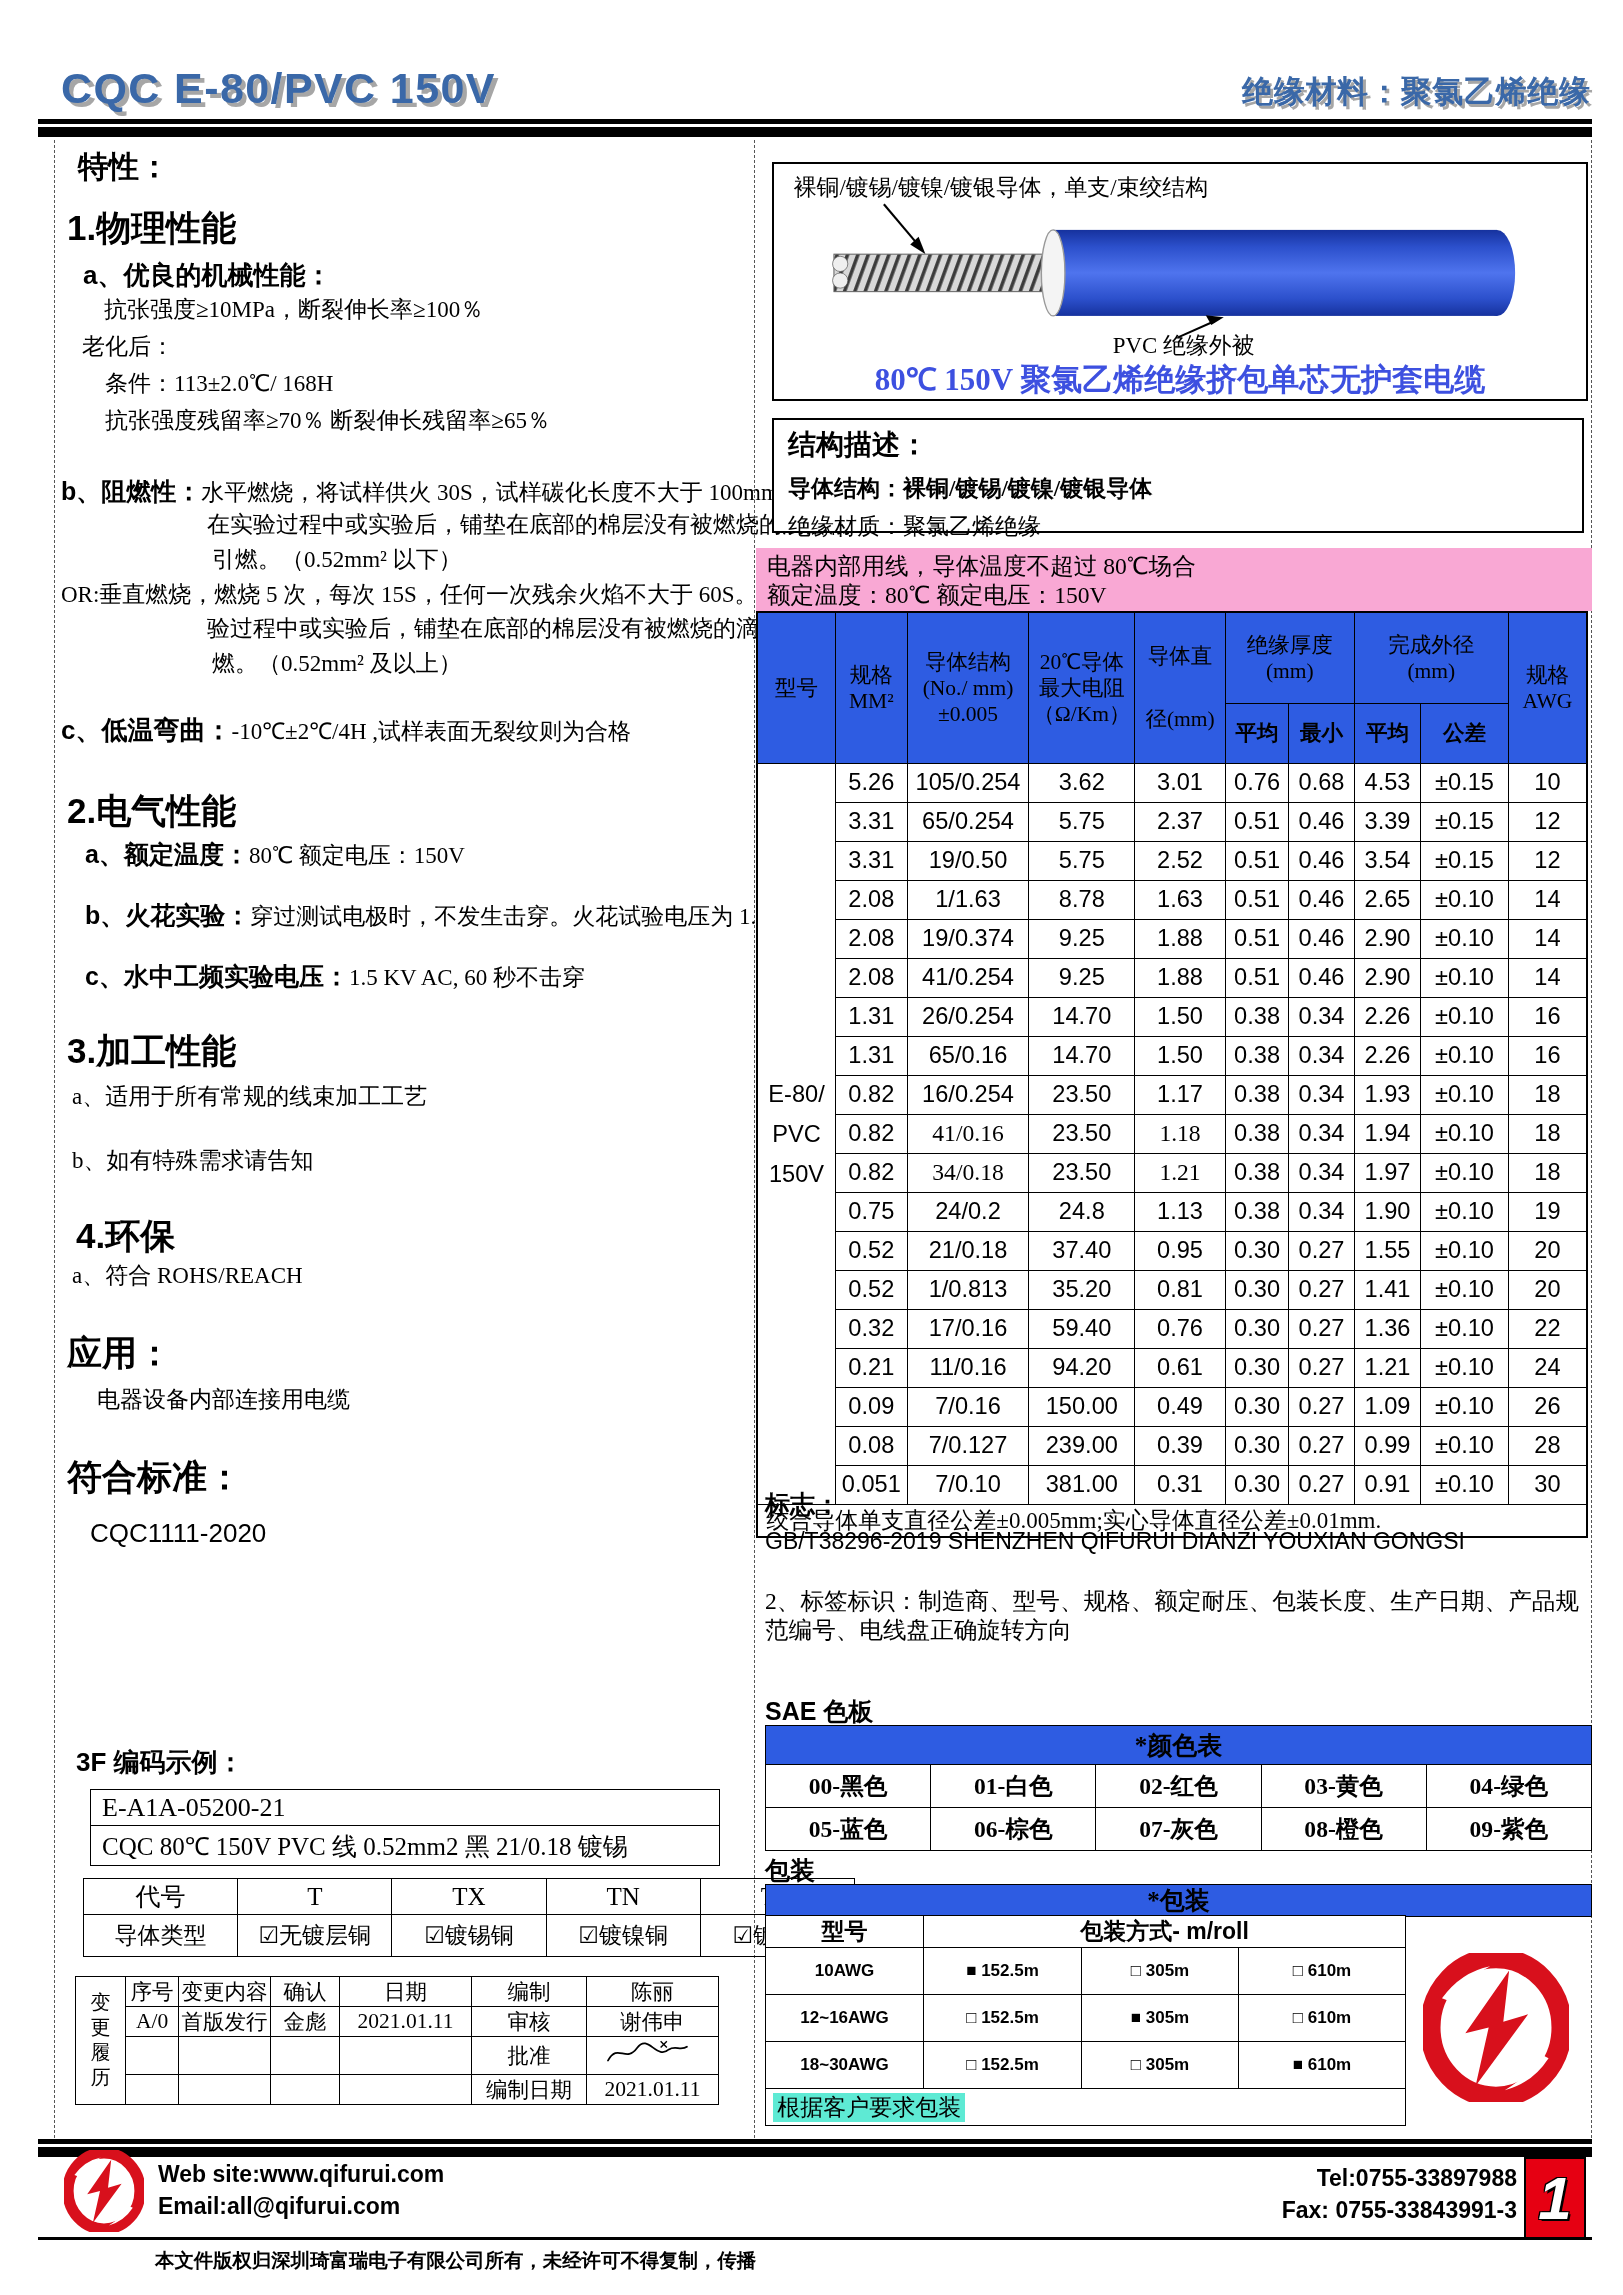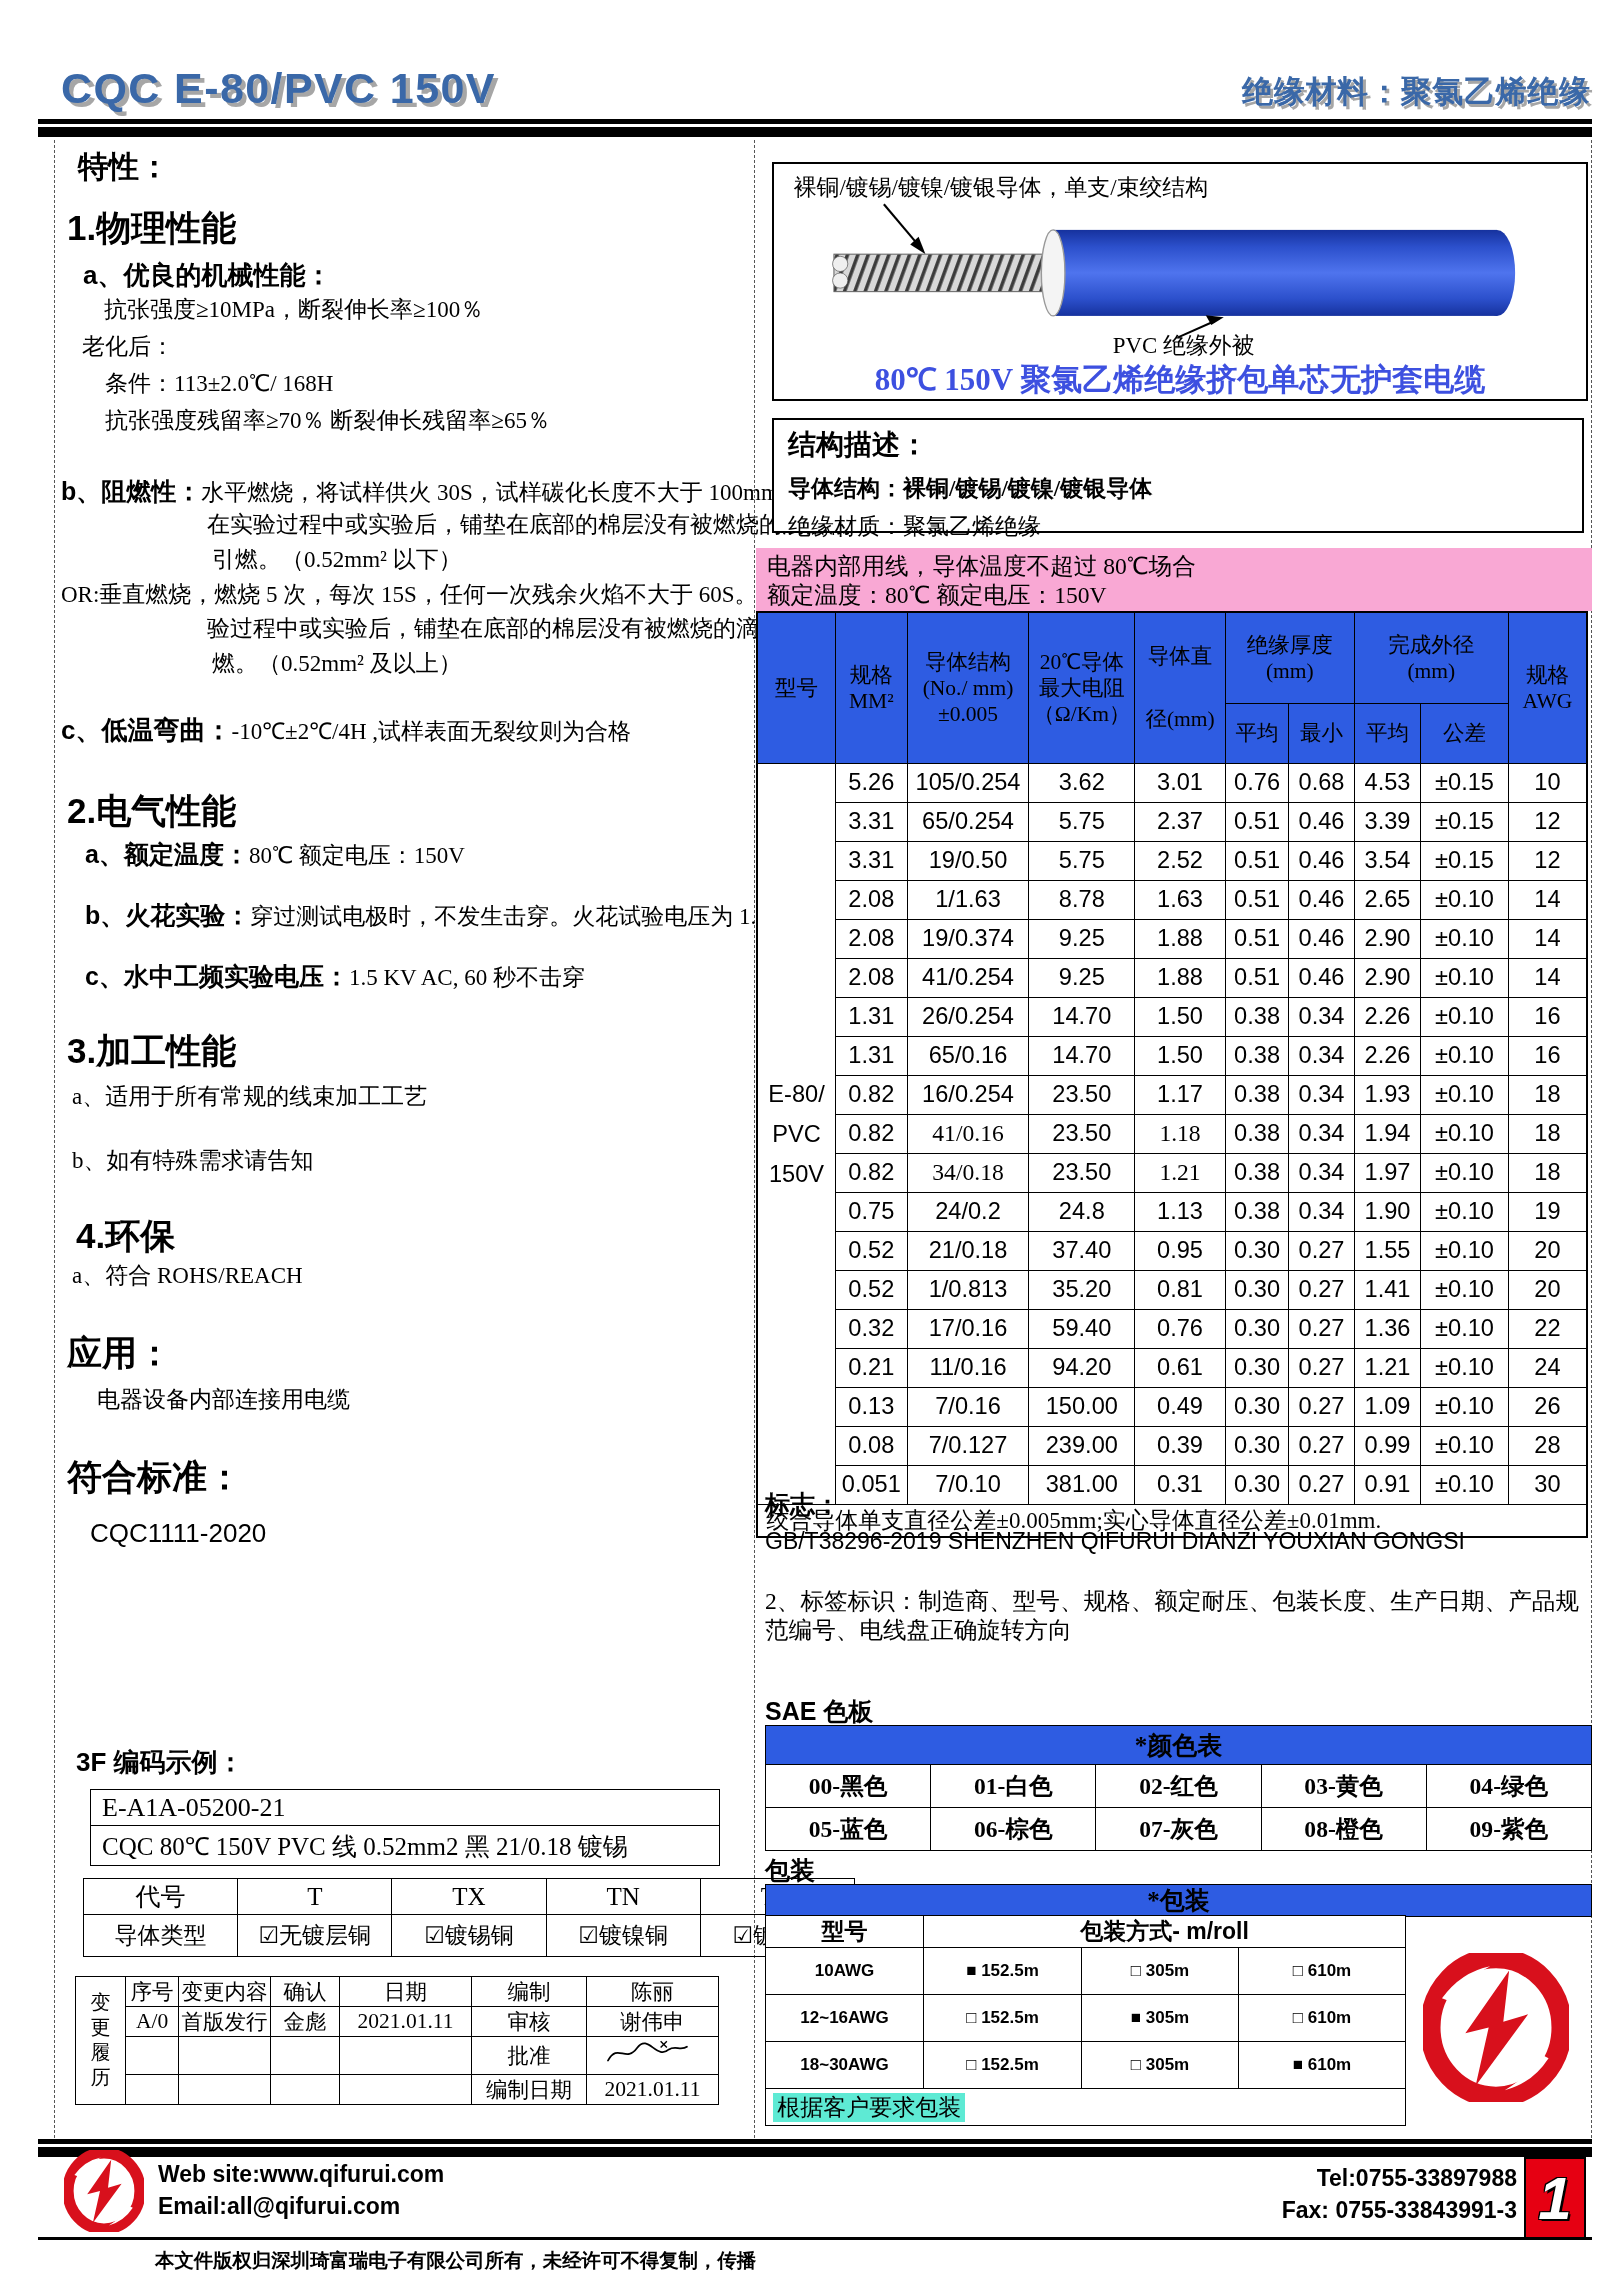--- a/index.html
+++ b/index.html
@@ -48,21 +48,21 @@
   .caption-blue{color:#3d50e0;font-weight:bold;font-family:"Liberation Serif",serif;font-size:31px;}
   .grayban{background:#f9a8d4;}
   .grayban div{font-family:"Liberation Serif",serif;font-size:23.6px;line-height:29px;}
 
   
   table.spec{border-collapse:collapse;table-layout:fixed;border:2.1px solid #000;width:832px;background:#fff;}
   .spec th,.spec td{border:1.4px solid #000;padding:0;text-align:center;vertical-align:middle;overflow:hidden;}
   .spec thead th{background:#2e5ce2;font-weight:normal;font-family:"Liberation Serif",serif;
                  font-size:21.5px;line-height:1.22;white-space:pre-line;}
   .spec thead tr:first-child th{height:60px;}
-  .spec thead tr:nth-child(2) th{height:39px;}
+  .spec thead tr:nth-child(2) th{height:39px;font-weight:bold;}
   .spec tbody td{font-size:23.6px;height:38px;font-family:"Liberation Sans",sans-serif;}
   .spec td.model{white-space:pre-line;line-height:1.7;font-size:23.6px;}
   .spec tr.serif-num td:nth-child(2),.spec tr.serif-num td:nth-child(4){font-family:"Liberation Serif",serif;}
   .spec td.noterow{height:31px;text-align:left;padding-left:8.3px;font-family:"Liberation Serif",serif;font-size:23px;}
   .din{display:flex;flex-direction:column;justify-content:space-between;height:89px;padding:4.2px 0;}
 
   
   .cqcring{display:inline-flex;width:35px;height:35px;border:4.9px solid #000;border-radius:50%;
            align-items:center;justify-content:center;font-weight:bold;font-size:13px;flex:0 0 auto;}
 
@@ -488,21 +488,21 @@
           <td>11/0.16</td>
           <td>94.20</td>
           <td>0.61</td>
           <td>0.30</td>
           <td>0.27</td>
           <td>1.21</td>
           <td>±0.10</td>
           <td>24</td>
         </tr>
         <tr>
-          <td>0.13</td>
+          <td>0.09</td>
           <td>7/0.16</td>
           <td>150.00</td>
           <td>0.49</td>
           <td>0.30</td>
           <td>0.27</td>
           <td>1.09</td>
           <td>±0.10</td>
           <td>26</td>
         </tr>
         <tr>

